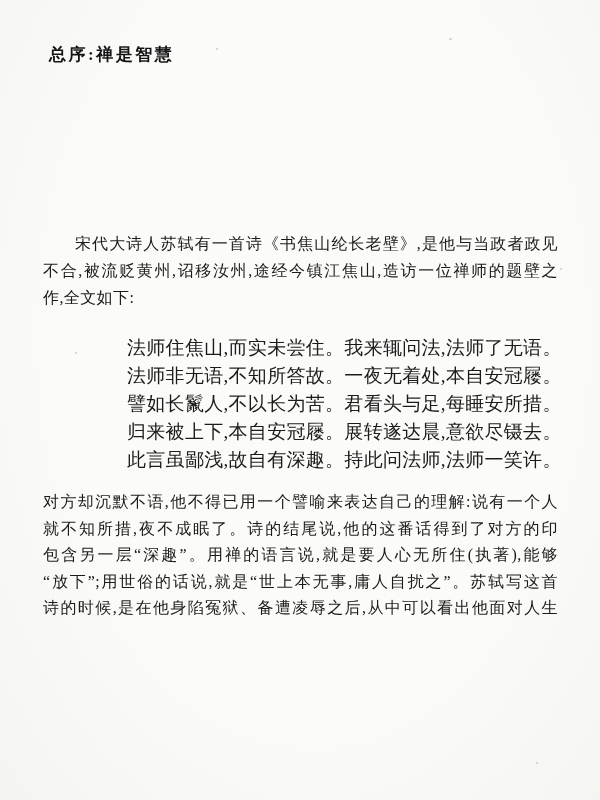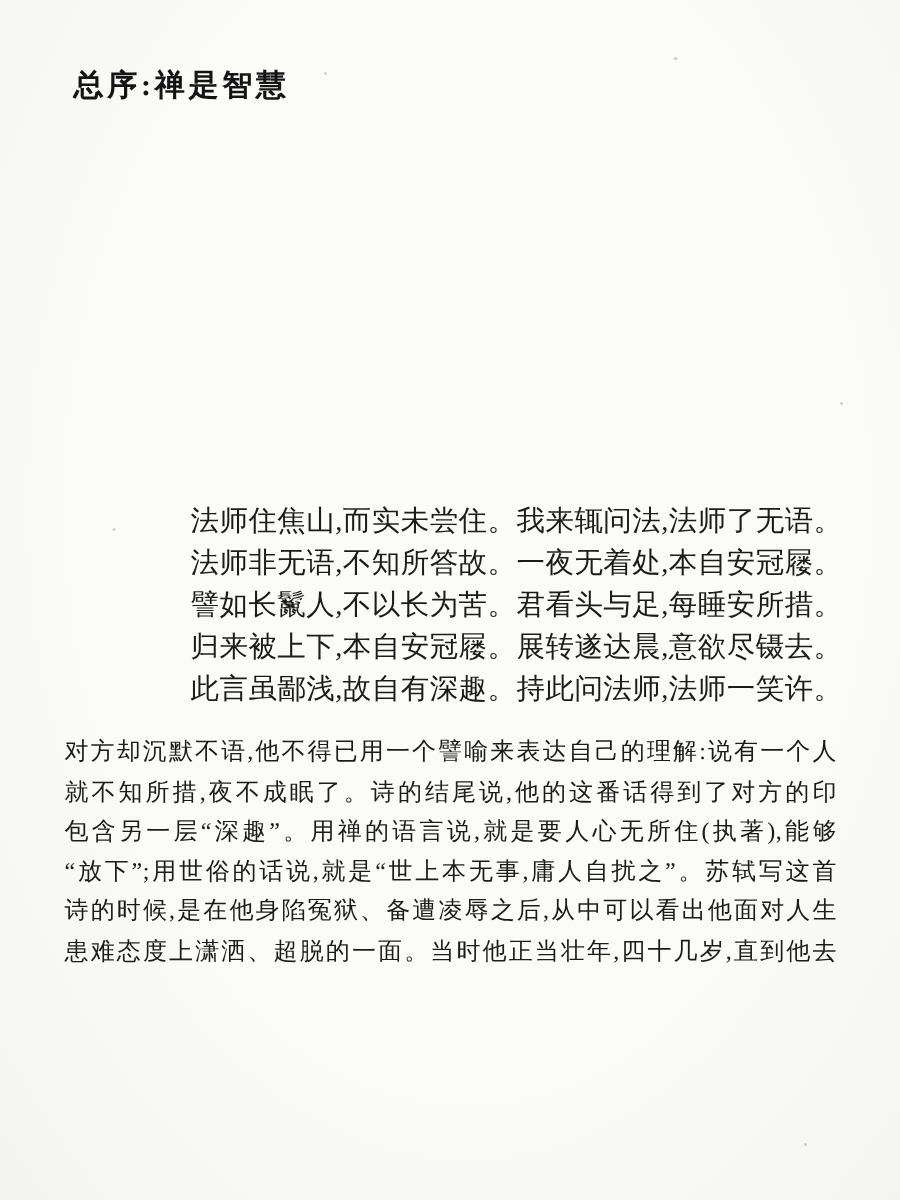--- a/index.html
+++ b/index.html
@@ -15,21 +15,21 @@
     background: radial-gradient(ellipse at 52% 42%, #fbfbf9 55%, #f4f4f1 100%);
     color: #1b1b1b;
     font-family: "Liberation Serif", "DejaVu Serif", serif;
     overflow: hidden;
   }
   .title {
     position: absolute;
     left: 49px;
     top: 43px;
     margin: 0;
-    font-size: 20px;
+    font-size: 17px;
     font-weight: bold;
     letter-spacing: 2.5px;
     color: #141414;
     white-space: nowrap;
   }
   .para {
     position: absolute;
     left: 43px;
     width: 515px;
   }
@@ -67,36 +67,40 @@
     opacity: 0.45;
   }
 </style>
 </head>
 <body>
 
 <div class="page">
 
   <h1 class="title">总序:禅是智慧</h1>
 
+  <div class="para para1">
+    <div class="line indent fill">宋代大诗人苏轼有一首诗《书焦山纶长老壁》,是他与当政者政见</div>
+    <div class="line fill">不合,被流贬黄州,诏移汝州,途经今镇江焦山,造访一位禅师的题壁之</div>
+    <div class="line">作,全文如下:</div>
+  </div>
 
   <div class="poem">
     <div class="line">法师住焦山,而实未尝住。我来辄问法,法师了无语。</div>
     <div class="line">法师非无语,不知所答故。一夜无着处,本自安冠屦。</div>
     <div class="line">譬如长鬣人,不以长为苦。君看头与足,每睡安所措。</div>
     <div class="line">归来被上下,本自安冠屦。展转遂达晨,意欲尽镊去。</div>
     <div class="line">此言虽鄙浅,故自有深趣。持此问法师,法师一笑许。</div>
   </div>
 
   <div class="para para2">
     <div class="line fill">对方却沉默不语,他不得已用一个譬喻来表达自己的理解:说有一个人</div>
     <div class="line fill">就不知所措,夜不成眠了。诗的结尾说,他的这番话得到了对方的印</div>
     <div class="line fill">包含另一层“深趣”。用禅的语言说,就是要人心无所住(执著),能够</div>
     <div class="line fill">“放下”;用世俗的话说,就是“世上本无事,庸人自扰之”。苏轼写这首</div>
     <div class="line fill">诗的时候,是在他身陷冤狱、备遭凌辱之后,从中可以看出他面对人生</div>
-    <div class="line fill">患难态度上潇洒、超脱的一面。当时他正当壮年,四十几岁,直到他去</div>
   </div>
 
   <div class="speck" style="left:449px; top:38px; width:3px; height:2px;"></div>
   <div class="speck" style="left:216px; top:48px; width:2px; height:2px;"></div>
   <div class="speck" style="left:560px; top:268px; width:2px; height:2px;"></div>
   <div class="speck" style="left:75px; top:352px; width:2px; height:2px;"></div>
   <div class="speck" style="left:536px; top:762px; width:2px; height:2px;"></div>
 
 </div>
 

